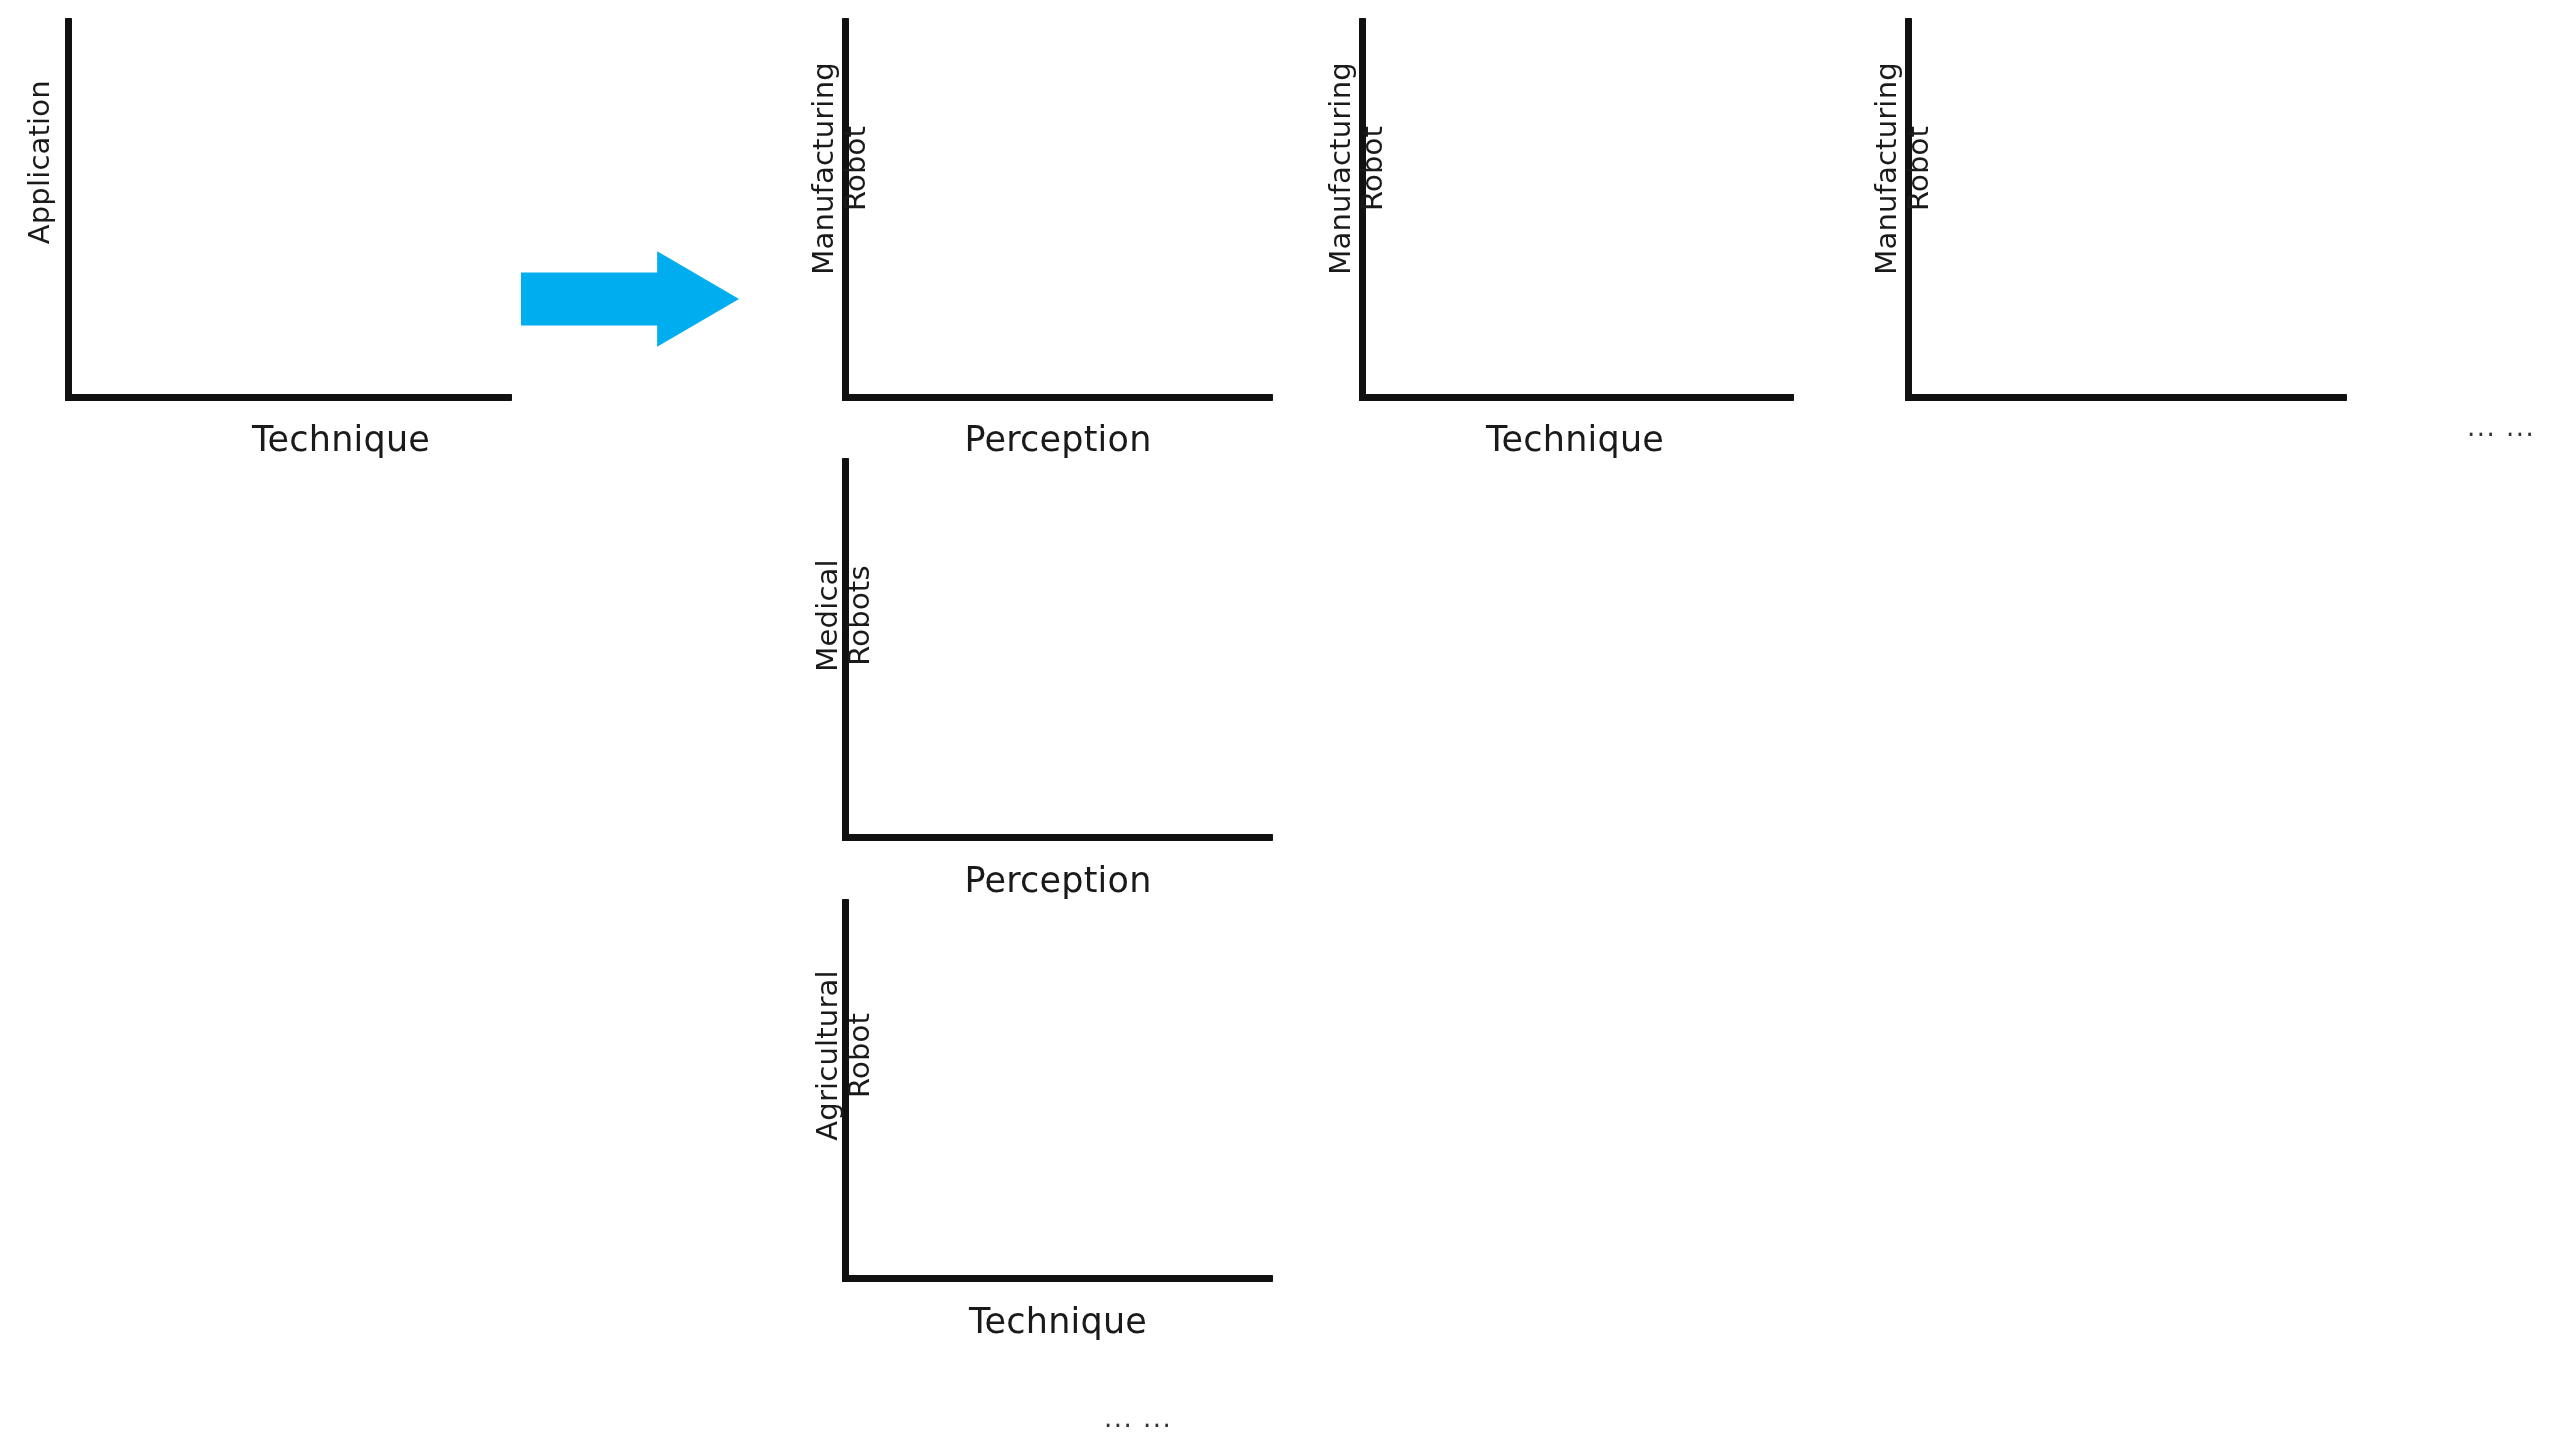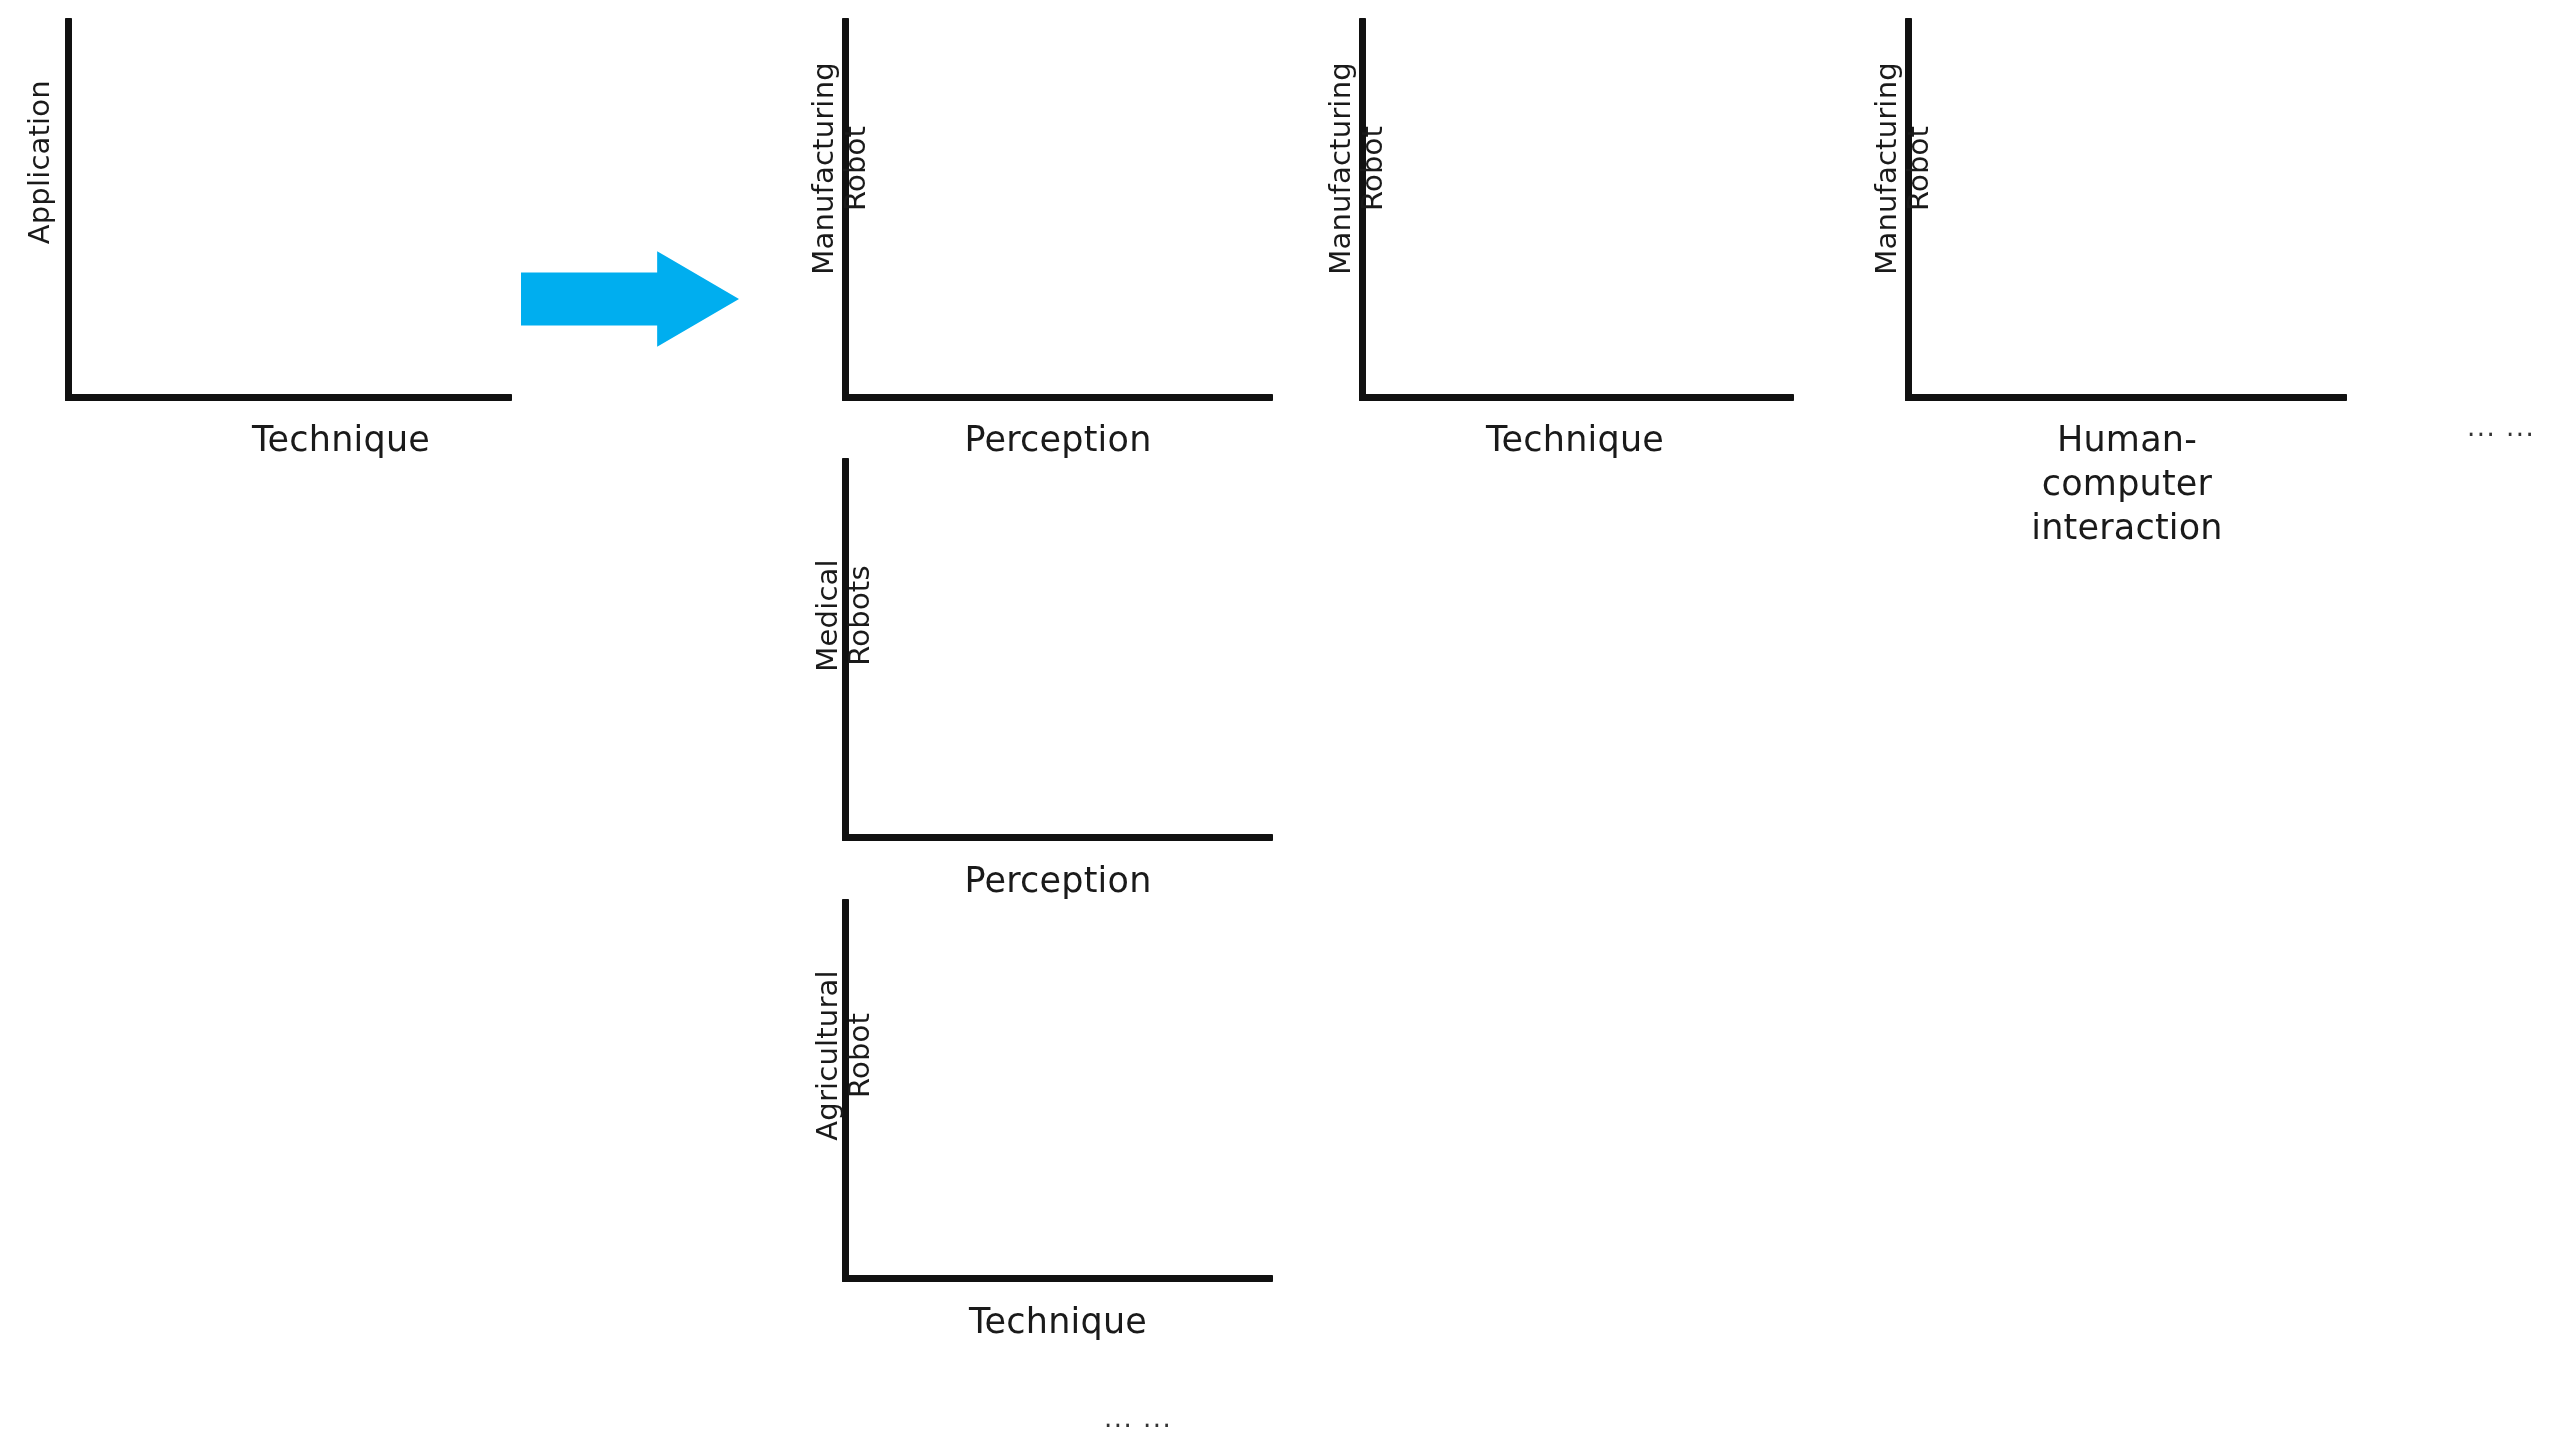--- a/index.html
+++ b/index.html
@@ -111,23 +111,20 @@
   <div class="ylabel" style="left:1230px; top:136px; width:253px;">Manufacturing
 Robot</div>
   <div class="xlabel" style="left:1414px; top:418px; width:322px;">Technique</div>
 
   <div class="axis-group" style="left:1905px; top:17.6px; width:442px; height:383px;">
     <div class="axis-y" style="height:383px;"></div>
     <div class="axis-x" style="top:376px; width:442px;"></div>
   </div>
   <div class="ylabel" style="left:1776px; top:136px; width:253px;">Manufacturing
 Robot</div>
-  <div class="xlabel" style="left:1966px; top:418px; width:322px;">Human-
-computer
-interaction</div>
 
   <div class="ellipsis" style="left:2467px; top:412px;">... ...</div>
 
   <div class="axis-group" style="left:842px; top:458px; width:431px; height:383px;">
     <div class="axis-y" style="height:383px;"></div>
     <div class="axis-x" style="top:376px; width:431px;"></div>
   </div>
   <div class="ylabel" style="left:736px; top:583px; width:215px;">Medical
 Robots</div>
   <div class="xlabel" style="left:897px; top:859px; width:322px;">Perception</div>

